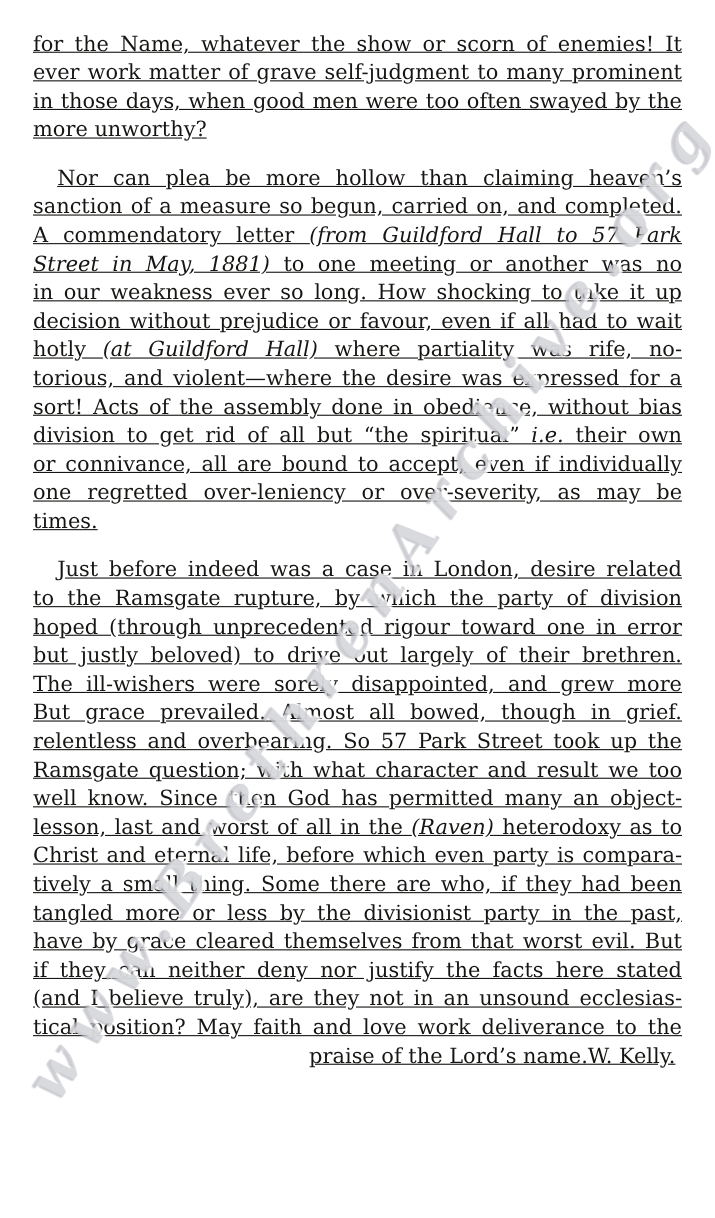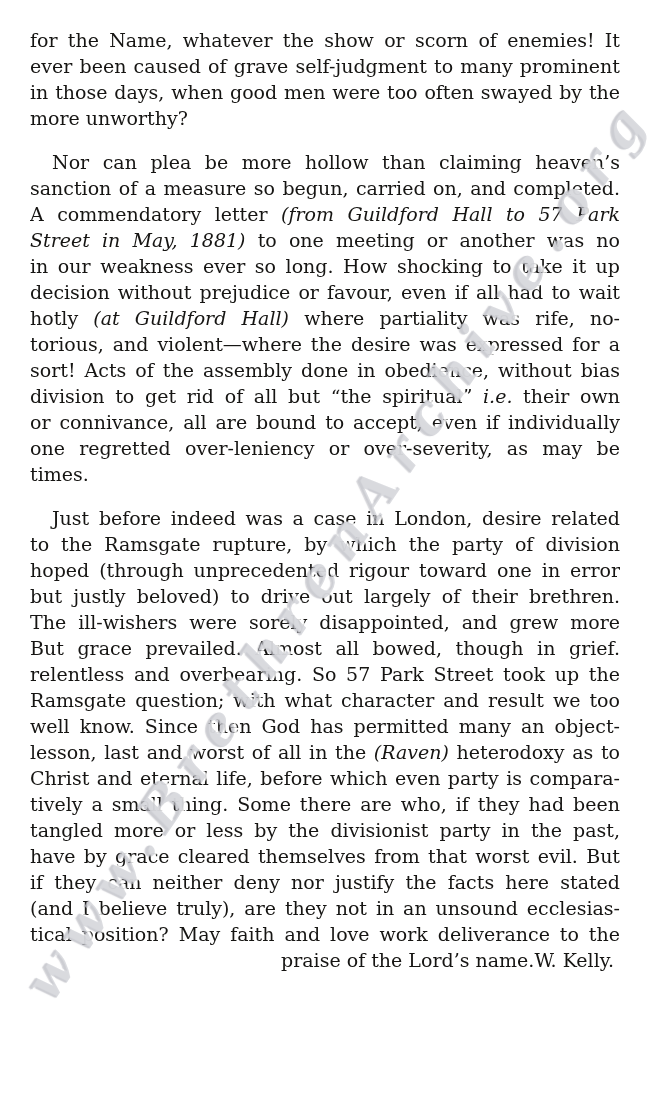--- a/index.html
+++ b/index.html
@@ -27,20 +27,21 @@
   .line {
     width: 590px;
     height: 26px;
     line-height: 26px;
     font-size: 19px;
     text-align: justify;
     text-align-last: justify;
     white-space: normal;
     overflow: hidden;
     box-sizing: border-box;
+    text-decoration: underline;
   }
   .line.indent { padding-left: 22px; margin-top: 18px; }
   .line.last { text-align-last: left; }
   .line .it { font-style: italic; }
   .line.sig-line {
     display: flex;
     justify-content: flex-end;
     text-align: left;
     text-align-last: left;
   }
@@ -66,21 +67,21 @@
   }
 </style>
 </head>
 <body>
 
 <div class="page">
   <div class="watermark" style="color: rgba(198, 199, 205, 0.627);">www.BrethrenArchive.org</div>
   <div class="text-block">
       <div class="paragraph">
         <div class="line"><span>for the Name, whatever the show or scorn of enemies!  It</span></div>
-        <div class="line"><span>ever been caused of grave self-judgment to many prominent</span></div>
+        <div class="line"><span>ever work matter of grave self-judgment to many prominent</span></div>
         <div class="line"><span>in those days, when good men were too often swayed by the</span></div>
         <div class="line last"><span>more unworthy?</span></div>
       </div>
       <div class="paragraph">
         <div class="line indent"><span>Nor can plea be more hollow than claiming heaven’s</span></div>
         <div class="line"><span>sanction of a measure so begun, carried on, and completed.</span></div>
         <div class="line"><span>A commendatory letter </span><span class="it">(from Guildford Hall to 57 Park</span></div>
         <div class="line"><span class="it">Street in May, 1881)</span><span> to one meeting or another was no</span></div>
         <div class="line"><span>in our weakness ever so long.  How shocking to take it up</span></div>
         <div class="line"><span>decision without prejudice or favour, even if all had to wait</span></div>

